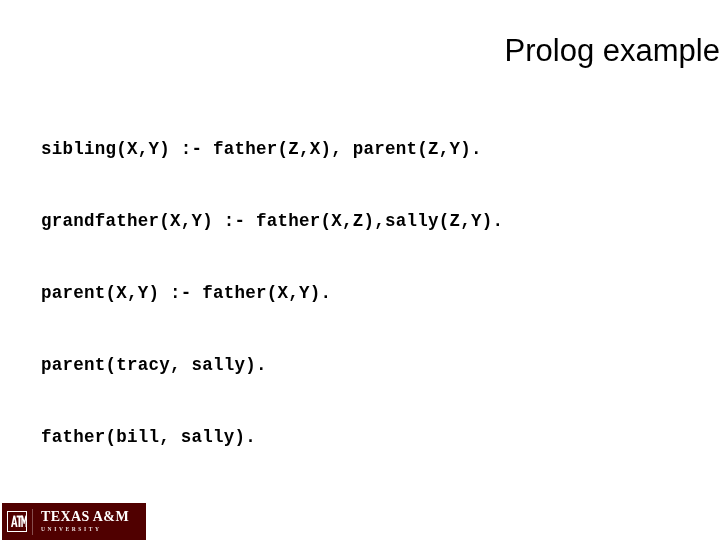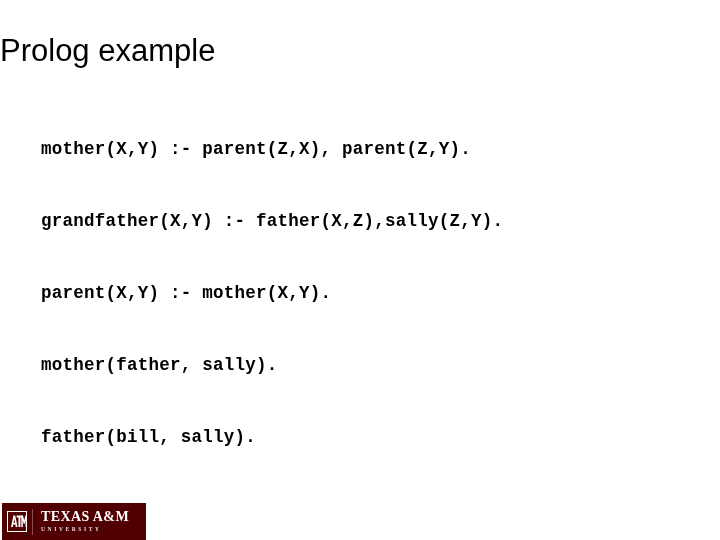--- a/index.html
+++ b/index.html
@@ -17,21 +17,21 @@
   .slide {
     position: absolute;
     inset: 0;
     background: #ffffff;
   }
   .slide-title {
     position: absolute;
     left: 0;
     top: 33px;
     width: 720px;
-    text-align: left;
+    text-align: right;
     font-family: "Liberation Sans", sans-serif;
     font-size: 31px;
     font-weight: 400;
     color: #000000;
     letter-spacing: 0px;
     line-height: 36px;
     white-space: pre;
   }
   .code-body {
     position: absolute;
@@ -112,24 +112,24 @@
 </head>
 <body>
 
 <div class="slide">
 
   <div class="slide-title">Prolog example</div>
 
   <div class="code-body">
 
     <div class="code-block">
-      <div class="code-line">mother(X,Y) :- parent(Z,X), parent(Z,Y).</div>
+      <div class="code-line">sibling(X,Y) :- father(Z,X), parent(Z,Y).</div>
       <div class="code-line">grandfather(X,Y) :- father(X,Z),sally(Z,Y).</div>
-      <div class="code-line">parent(X,Y) :- mother(X,Y).</div>
-      <div class="code-line">mother(father, sally).</div>
+      <div class="code-line">parent(X,Y) :- father(X,Y).</div>
+      <div class="code-line">parent(tracy, sally).</div>
       <div class="code-line">father(bill, sally).</div>
       
       
     </div>
 
   </div>
 
   <div class="tamu-banner">
 
     <div class="tamu-mark">

